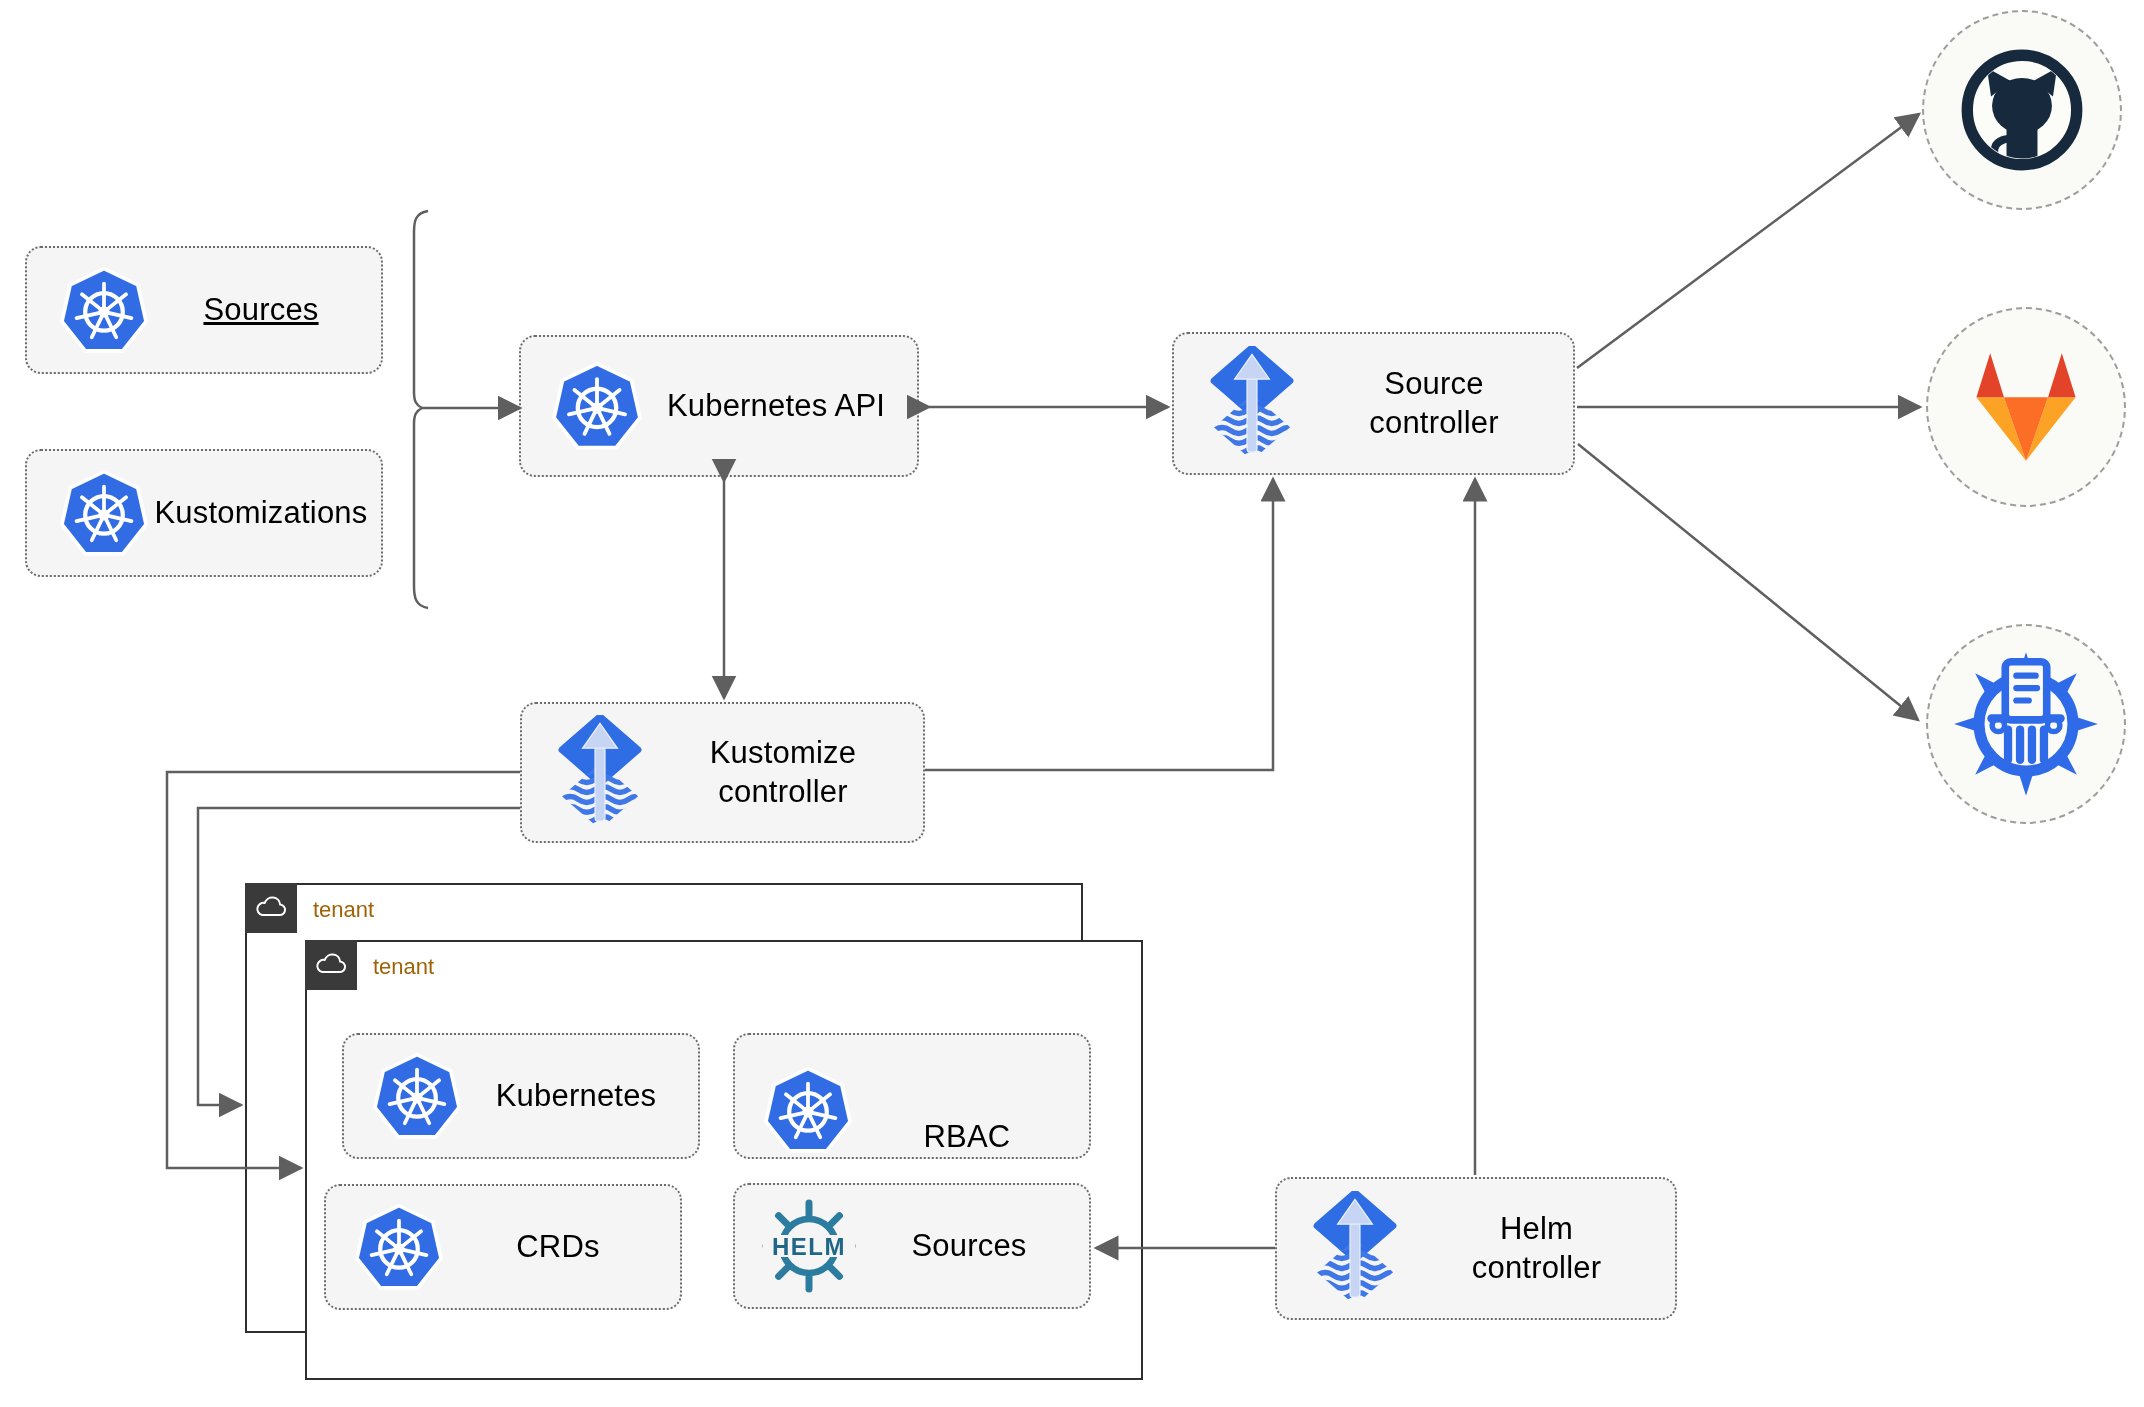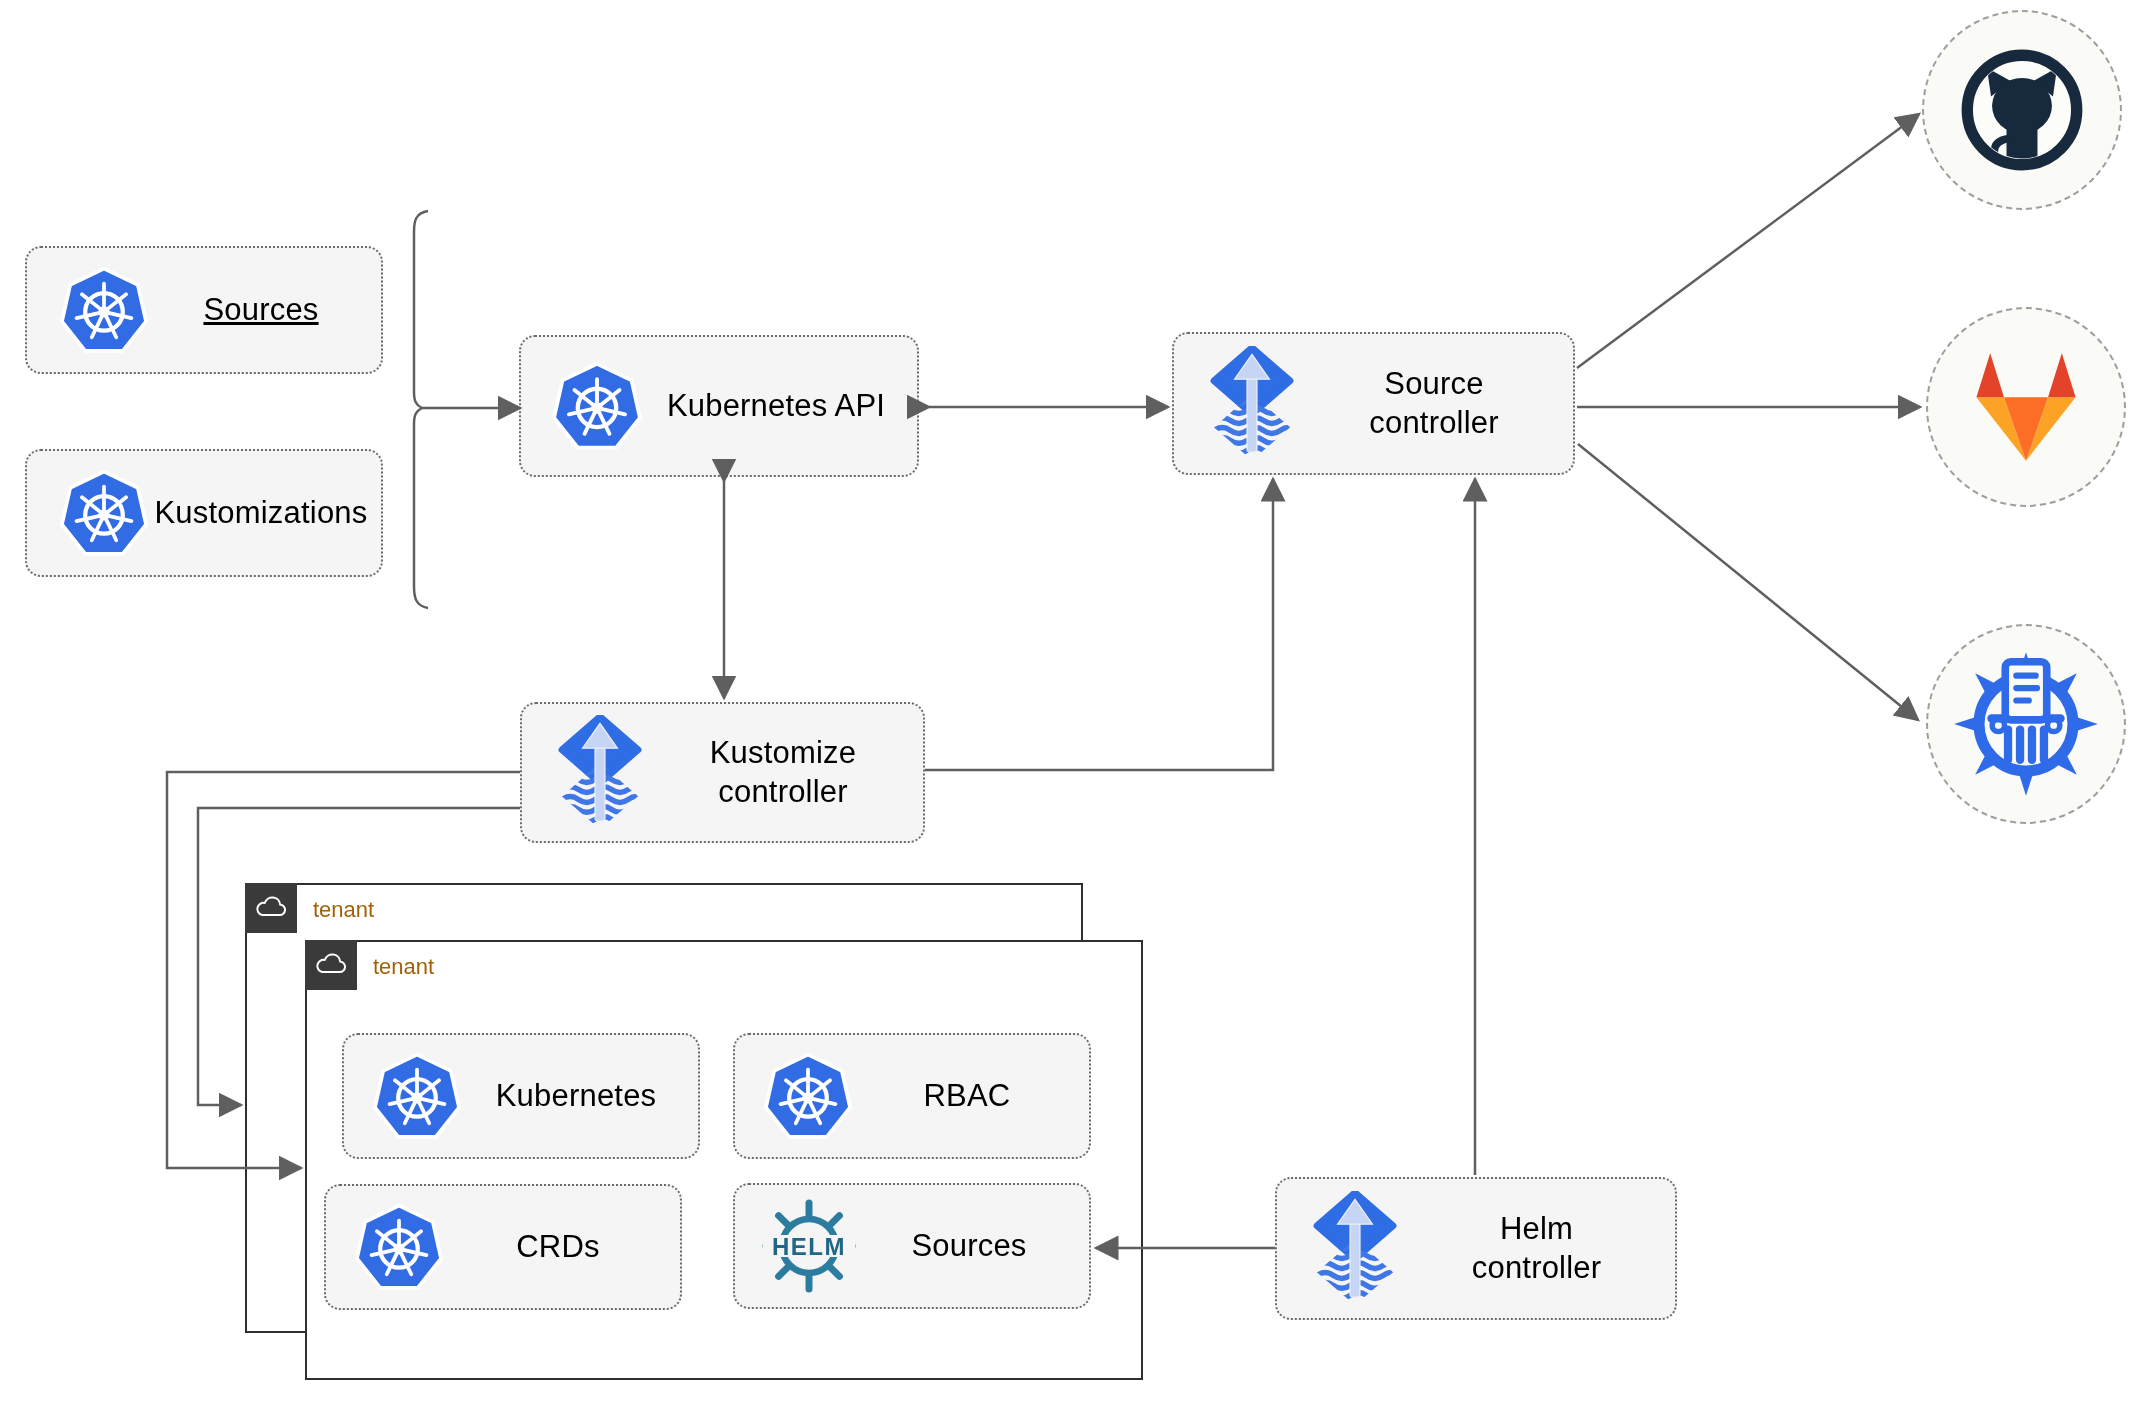--- a/index.html
+++ b/index.html
@@ -33,21 +33,21 @@
   #tenant-back{left:245px;top:883px;width:838px;height:450px;z-index:1;}
   #tenant-front{left:305px;top:940px;width:838px;height:440px;z-index:2;}
 
   #node-sources{left:25px;top:246px;text-decoration:underline;}
   #node-kustomizations{left:25px;top:449px;}
   #node-k8s-api{left:519px;top:335px;width:400px;height:142px;}
   #node-source-controller{left:1172px;top:332px;}
   #node-kustomize-controller{left:520px;top:702px;width:405px;height:141px;}
   #node-helm-controller{left:1275px;top:1177px;width:402px;height:143px;}
   #node-namespaces{left:342px;top:1033px;width:358px;height:126px;}
-  #node-rbac{left:733px;top:1033px;width:358px;height:126px;}
+  #node-rbac{left:733px;top:1033px;width:358px;height:126px;align-items:flex-end;}
   #node-crds{left:324px;top:1184px;width:358px;height:126px;align-items:center;}
   #node-releases{left:733px;top:1183px;width:358px;height:126px;}
 
   #remote-github{left:1922px;top:10px;}
   #remote-gitlab{left:1926px;top:307px;}
   #remote-chartmuseum{left:1926px;top:624px;}
 
   #edge-layer{position:absolute;left:0;top:0;width:2144px;height:1407px;
               z-index:10;pointer-events:none;}
 </style>

